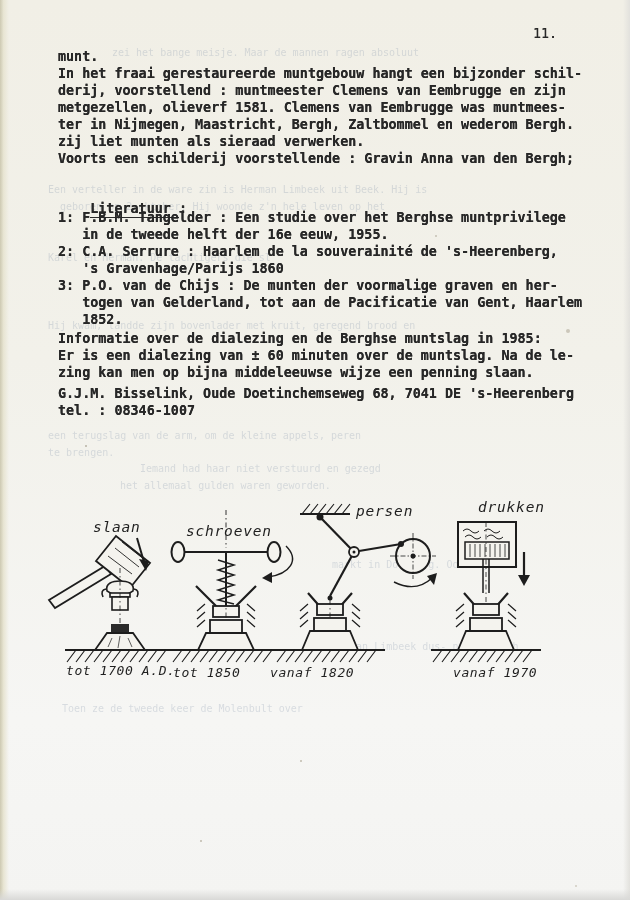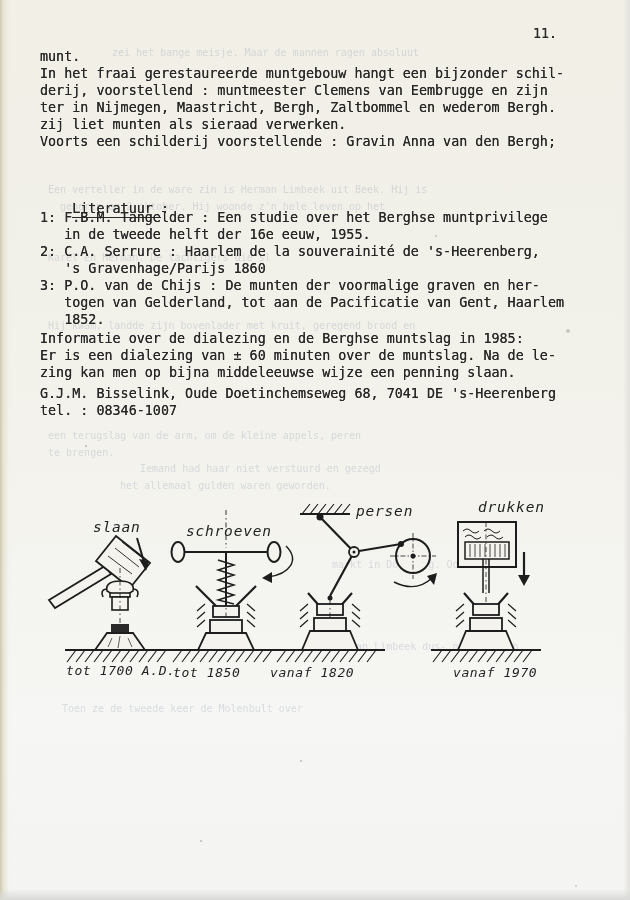--- a/index.html
+++ b/index.html
@@ -7,21 +7,21 @@
   .page{position:relative;width:630px;height:900px;
     background:linear-gradient(180deg,#f1efe6 0%,#f2f1ea 40%,#f6f6f4 80%,#f4f4f2 100%);}
   .edge-left{position:absolute;left:0;top:0;bottom:0;width:9px;
     background:linear-gradient(90deg,#cdc9b2 0%,#e8e5d3 40%,rgba(240,238,226,0) 100%);}
   .edge-right{position:absolute;right:0;top:0;bottom:0;width:7px;
     background:linear-gradient(270deg,#e2e1dd 0%,rgba(230,230,228,0) 100%);}
   .edge-bottom{position:absolute;left:0;right:0;bottom:0;height:11px;
     background:linear-gradient(0deg,#d9d9d7 0%,rgba(220,220,218,0) 100%);}
   .tl{white-space:pre;font-size:13.4px;line-height:17px;color:#272727;
     text-shadow:0 0 0.5px rgba(35,35,35,.9);}
-  .block{position:absolute;left:40px;}
+  .block{position:absolute;left:58px;font-weight:bold;}
   .pageno{position:absolute;left:533px;top:25px;text-align:center;}
   .heading .u{border-bottom:1.6px solid #2a2a2a;padding-bottom:1px;margin-top:36px;}
   .ghost{position:absolute;white-space:pre;font-size:10px;line-height:17px;
     color:#8696ac;opacity:.27;filter:blur(.6px);}
   .specks{position:absolute;left:85px;top:445px;width:2px;height:2px;border-radius:50%;
     background:#b7b2a4;box-shadow:215px 315px 0 #c0bbae,482px -115px 0 1px #ccc7ba,
     115px 395px 0 #bfbaad,490px 440px 0 #d0ccc0,350px -210px 0 #c5c0b3;}
   svg text{font-family:"DejaVu Sans Mono","Liberation Mono",monospace;font-style:italic;fill:#1f1f1f;}
   svg text.lbl{font-size:14.5px;letter-spacing:.8px;}
   svg text.cap{font-size:13px;letter-spacing:.6px;}
@@ -48,20 +48,21 @@
   <div class="ghost" style="top:556px;left:332px">markt in Doesburg. Ook zijn rus</div>
   <div class="ghost" style="top:638px;left:332px">Herman Limbeek dus- naar aansch</div>
   <div class="ghost" style="top:700px;left:62px">Toen ze de tweede keer de Molenbult over</div>
 
   <div class="pageno tl">11.</div>
 
   <div class="block" style="top:48px">
     <div class="tl">munt.</div>
     <div class="tl">In het fraai gerestaureerde muntgebouw hangt een bijzonder schil-</div>
     <div class="tl">derij, voorstellend : muntmeester Clemens van Eembrugge en zijn</div>
+    <div class="tl">metgezellen, olieverf 1581. Clemens van Eembrugge was muntmees-</div>
     <div class="tl">ter in Nijmegen, Maastricht, Bergh, Zaltbommel en wederom Bergh.</div>
     <div class="tl">zij liet munten als sieraad verwerken.</div>
     <div class="tl">Voorts een schilderij voorstellende : Gravin Anna van den Bergh;</div>
   </div>
 
   <div class="block heading tl" style="top:183px">
     <span class="u">Literatuur </span><span>:</span>
   </div>
 
   <div class="block" style="top:209px">

